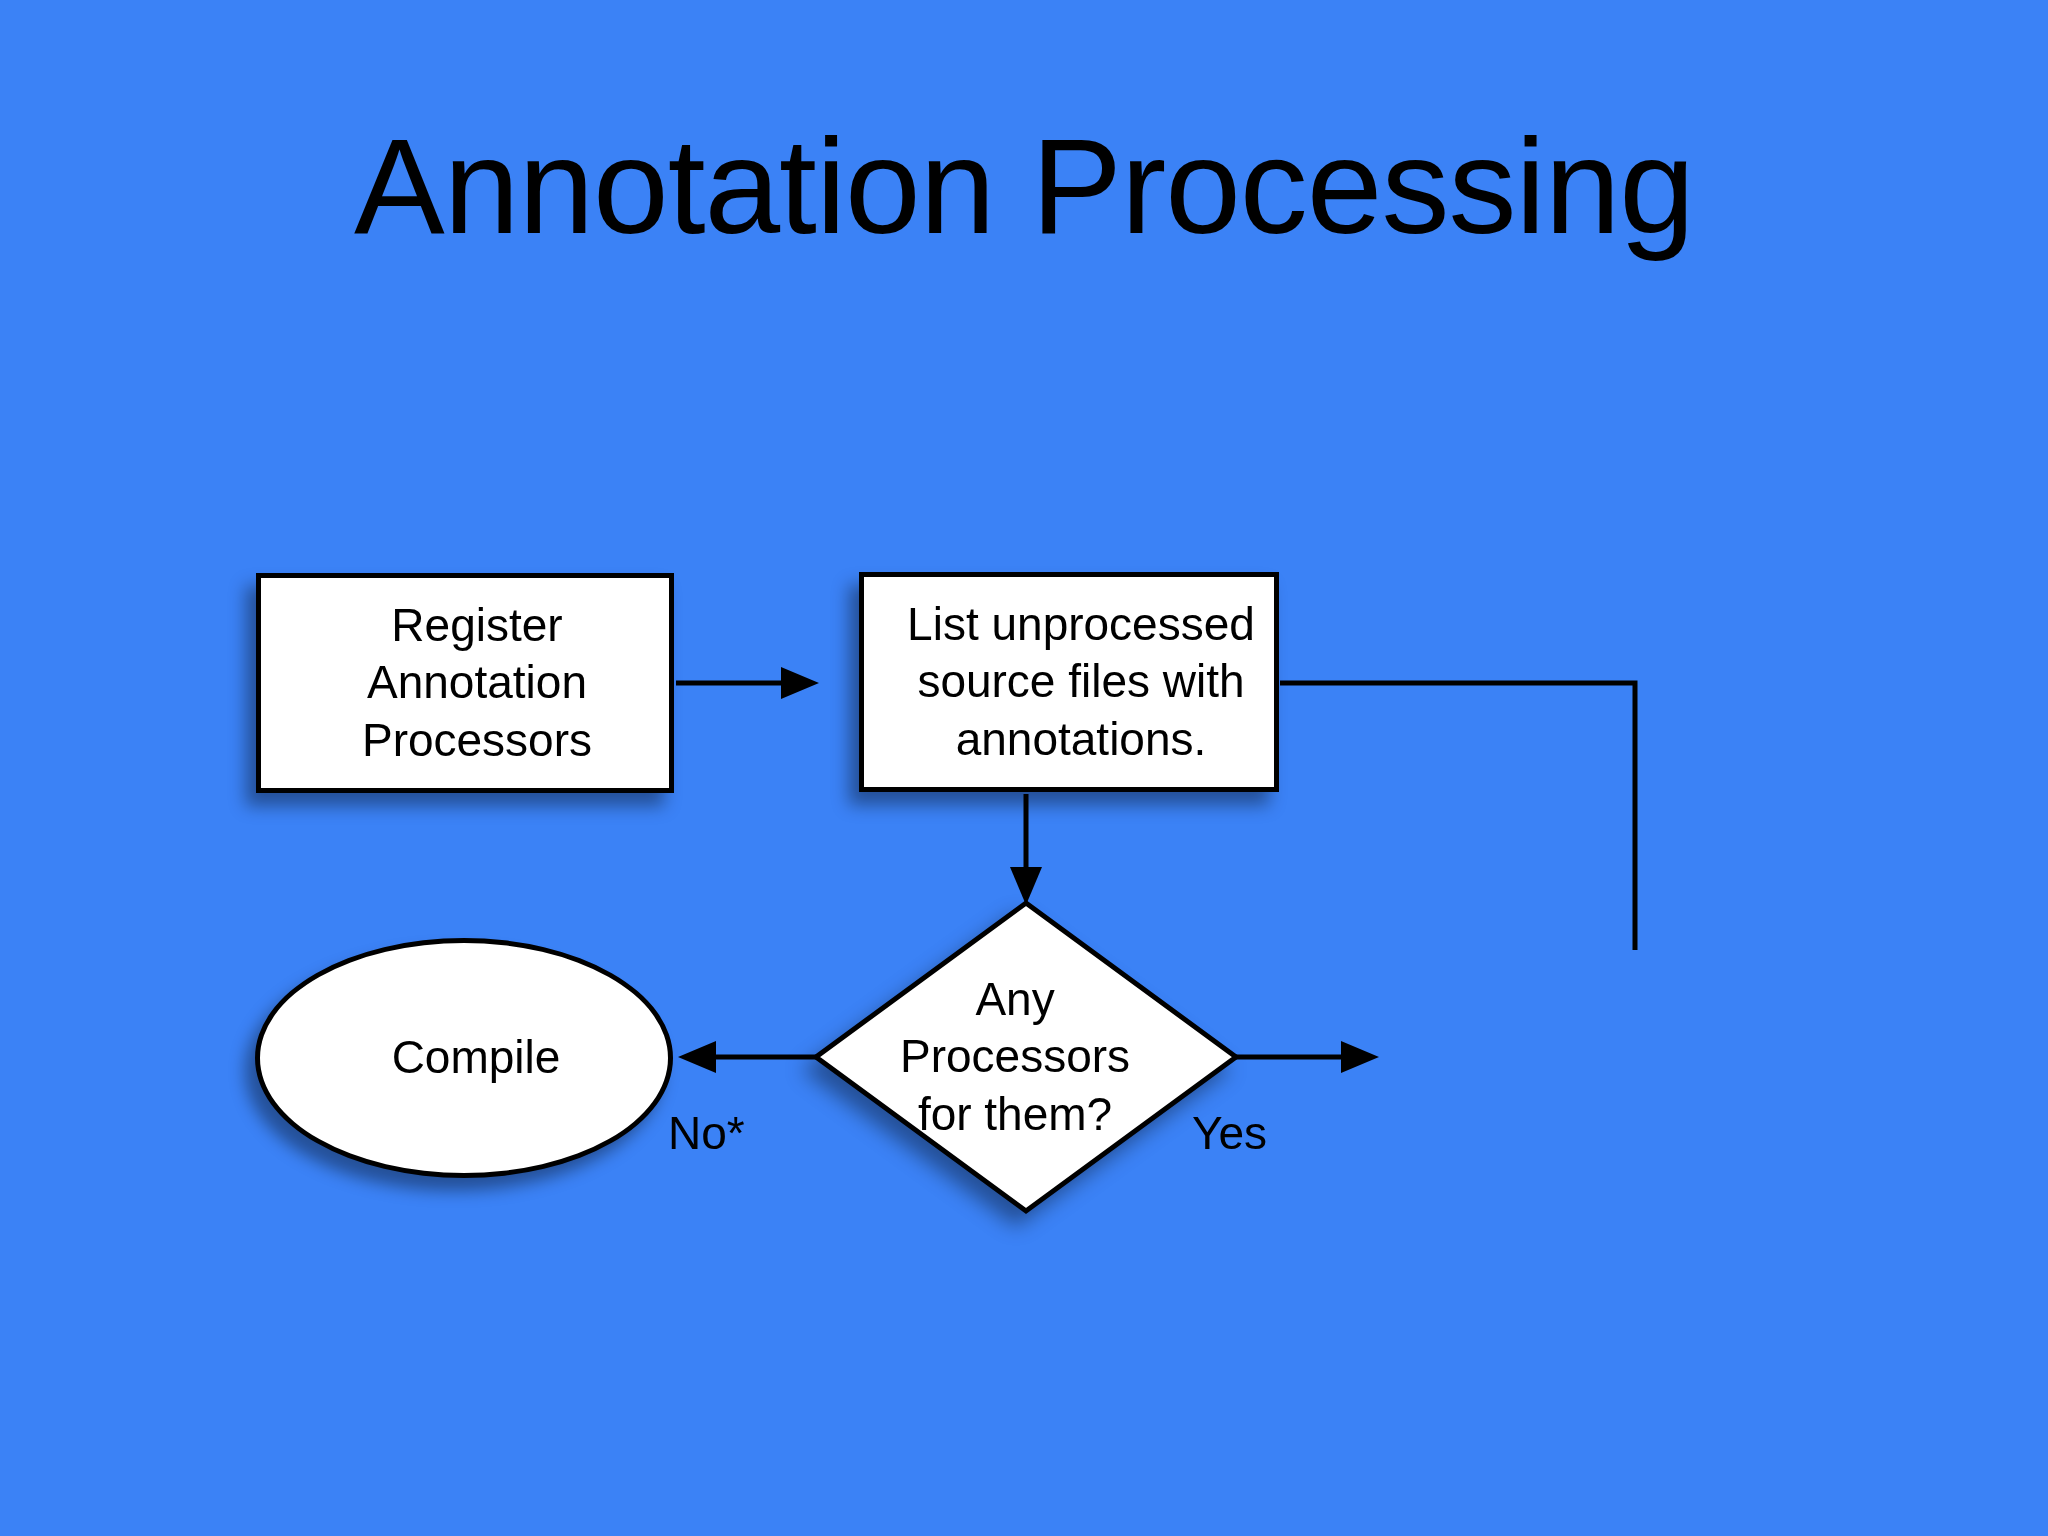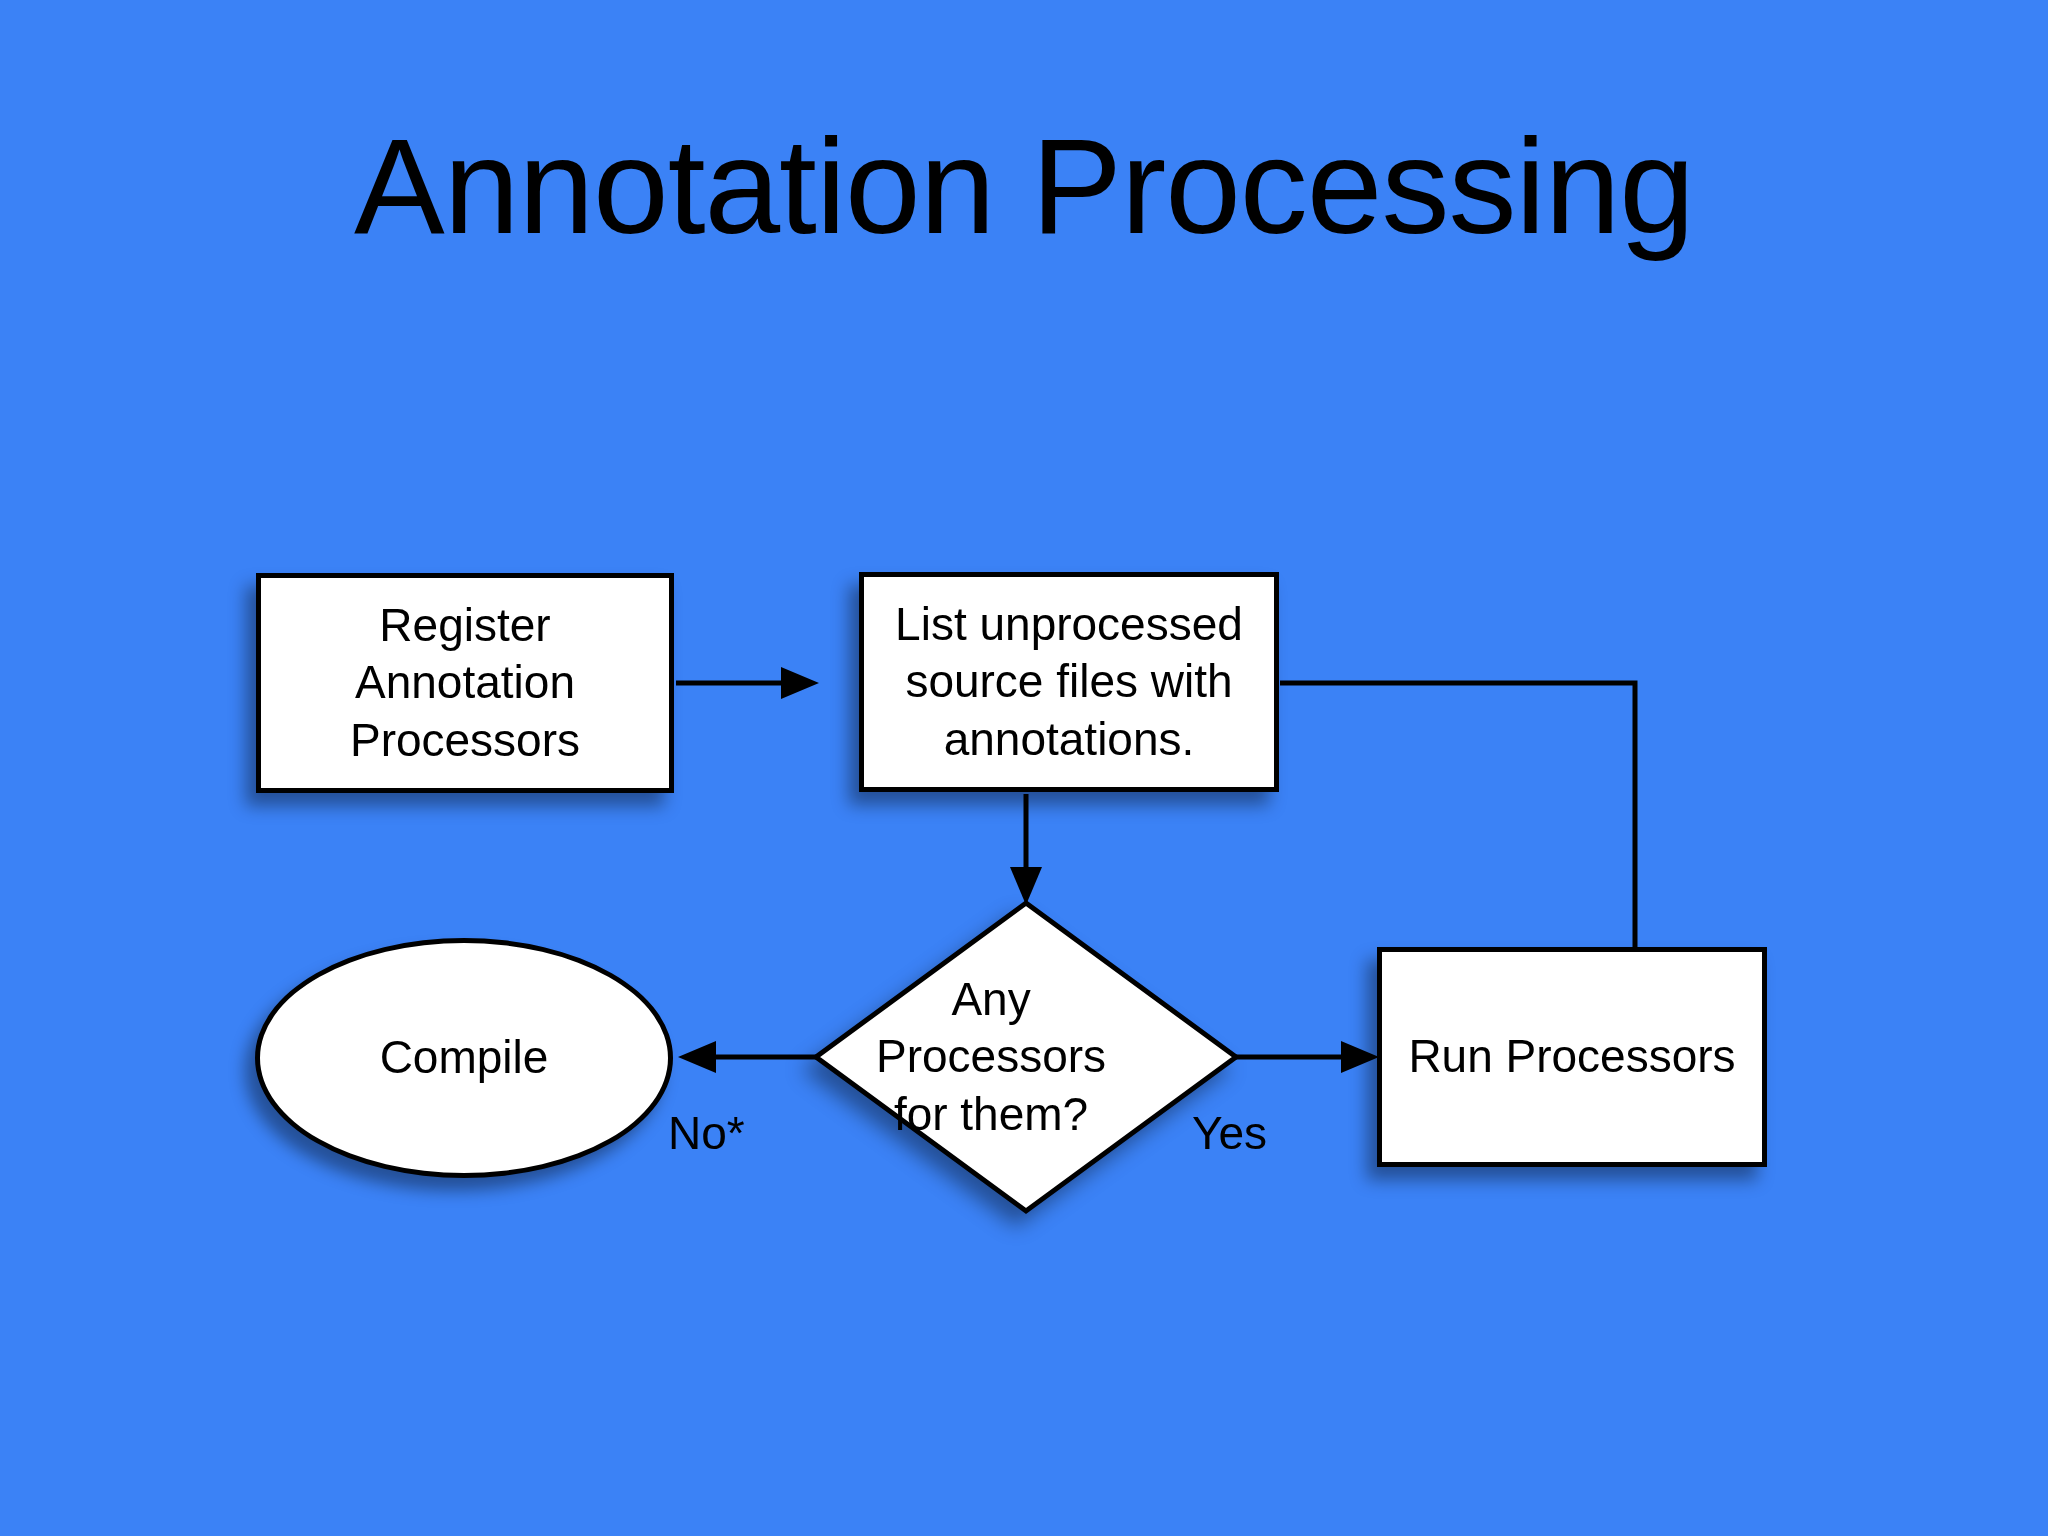--- a/index.html
+++ b/index.html
@@ -40,21 +40,21 @@
     text-align: center;
     background: #ffffff;
     border: 5px solid #000000;
     box-sizing: border-box;
     font-size: 46px;
     line-height: 1.25;
   }
   .node-shadow {
     box-shadow: -10px 13px 16px rgba(0, 0, 0, 0.38);
   }
-  .node-label { white-space: pre-line; }
+  .node-label { white-space: pre-line; margin-left: 24px; }
   .rect-register { left: 256px; top: 573px; width: 418px; height: 220px; }
   .rect-list     { left: 859px; top: 572px; width: 420px; height: 220px; }
   .rect-run      { left: 1377px; top: 947px; width: 390px; height: 220px; }
   .ellipse-compile {
     left: 255px; top: 938px; width: 418px; height: 240px;
     border-radius: 50%;
     justify-content: center;
   }
   .diamond-label {
     position: absolute;
@@ -122,23 +122,20 @@
 Annotation
 Processors</span>
   </div>
 
   <div class="node node-shadow rect-list">
     <span class="node-label">List unprocessed
 source files with
 annotations.</span>
   </div>
 
-  <div class="node node-shadow rect-run">
-    <span class="node-label">Run Processors</span>
-  </div>
 
   <div class="node node-shadow ellipse-compile">
     <span class="node-label">Compile</span>
   </div>
 
   <div class="diamond-label">
     <span class="node-label">Any
 Processors
 for them?</span>
   </div>

